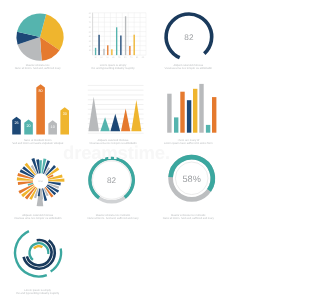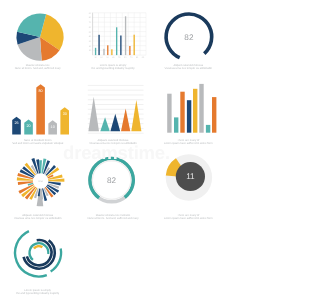--- a/index.html
+++ b/index.html
@@ -223,28 +223,28 @@
         <circle cx="36.6" cy="30.1" r="19.2" fill="none" stroke="#eeeeee" stroke-width="1.2"></circle>
         <text x="36.6" y="32.97" font-size="8.2" fill="#9a9da0" text-anchor="middle">82</text>
       </svg>
       <div class="cap">
         <i>Mauris vehicula nec molestie</i>
         <i>Nunc ut lorem. Sed sed, suffered sed mary</i>
       </div>
     </div>
     <div class="cell">
       <svg width="76" height="75" viewBox="0 0 76 75">
-        <circle cx="37.9" cy="27.5" r="23.2" fill="#f0f0f0"></circle>
-        <path d="M 37.90 27.50 L 14.79 25.48 A 23.2 23.2 0 0 1 24.93 8.27 Z" fill="#efb52e"></path>
-        <circle cx="39.4" cy="26.5" r="14.6" fill="#4d4d4d"></circle>
-        <text x="39.4" y="29.37" font-size="8.2" fill="#e8e8e8" text-anchor="middle">11</text>
-      </svg>
-      <div class="cap">
-        <i>There are many of</i>
-        <i>Lorem ipsum have suffered in some form</i>
+        <path d="M 40.70 7.20 A 21.1 21.1 0 1 1 40.70 49.40 A 21.1 21.1 0 1 1 40.70 7.20" stroke="#bcbec0" stroke-width="4.7" fill="none"></path>
+        <path d="M 19.63 27.16 A 21.1 21.1 0 0 1 47.55 8.34 A 21.1 21.1 0 0 1 58.03 40.34" stroke="#3ba79f" stroke-width="4.7" fill="none" stroke-linecap="butt"></path>
+        <circle cx="40.7" cy="28.3" r="16.3" fill="none" stroke="#e4e4e4" stroke-width="0.7"></circle>
+        <text x="40.7" y="31.52" font-size="9.2" fill="#9a9da0" text-anchor="middle">58%</text>
+      </svg>
+      <div class="cap">
+        <i>Mauris vehicula nec molestie</i>
+        <i>Nunc ut lorem. Sed sed, suffered sed mary</i>
       </div>
     </div>
     <div class="cell">
       <svg width="76" height="75" viewBox="0 0 76 75">
         <path d="M 33.92 23.52 A 6.5 6.5 0 0 1 42.34 22.19" stroke="#efb52e" stroke-width="2.5" fill="none" stroke-linecap="butt"></path>
         <path d="M 32.86 34.90 A 9.4 9.4 0 0 1 35.53 18.92 A 9.4 9.4 0 0 1 48.21 29.01" stroke="#3ba79f" stroke-width="2.3" fill="none" stroke-linecap="butt"></path>
         <path d="M 36.71 15.29 A 12.6 12.6 0 0 1 49.64 34.28 A 12.6 12.6 0 0 1 26.85 31.38" stroke="#1a3a5c" stroke-width="2.6" fill="none" stroke-linecap="butt"></path>
         <path d="M 48.69 15.17 A 15.9 15.9 0 0 1 47.68 40.96 A 15.9 15.9 0 0 1 23.54 31.82" stroke="#1a3a5c" stroke-width="2.6" fill="none" stroke-linecap="butt"></path>
         <path d="M 60.69 23.46 A 22.2 22.2 0 0 1 50.66 46.53" stroke="#3ba79f" stroke-width="2.3" fill="none" stroke-linecap="butt"></path>
         <path d="M 46.81 50.15 A 23.8 23.8 0 0 1 28.92 6.09" stroke="#3ba79f" stroke-width="2.4" fill="none" stroke-linecap="butt"></path>

